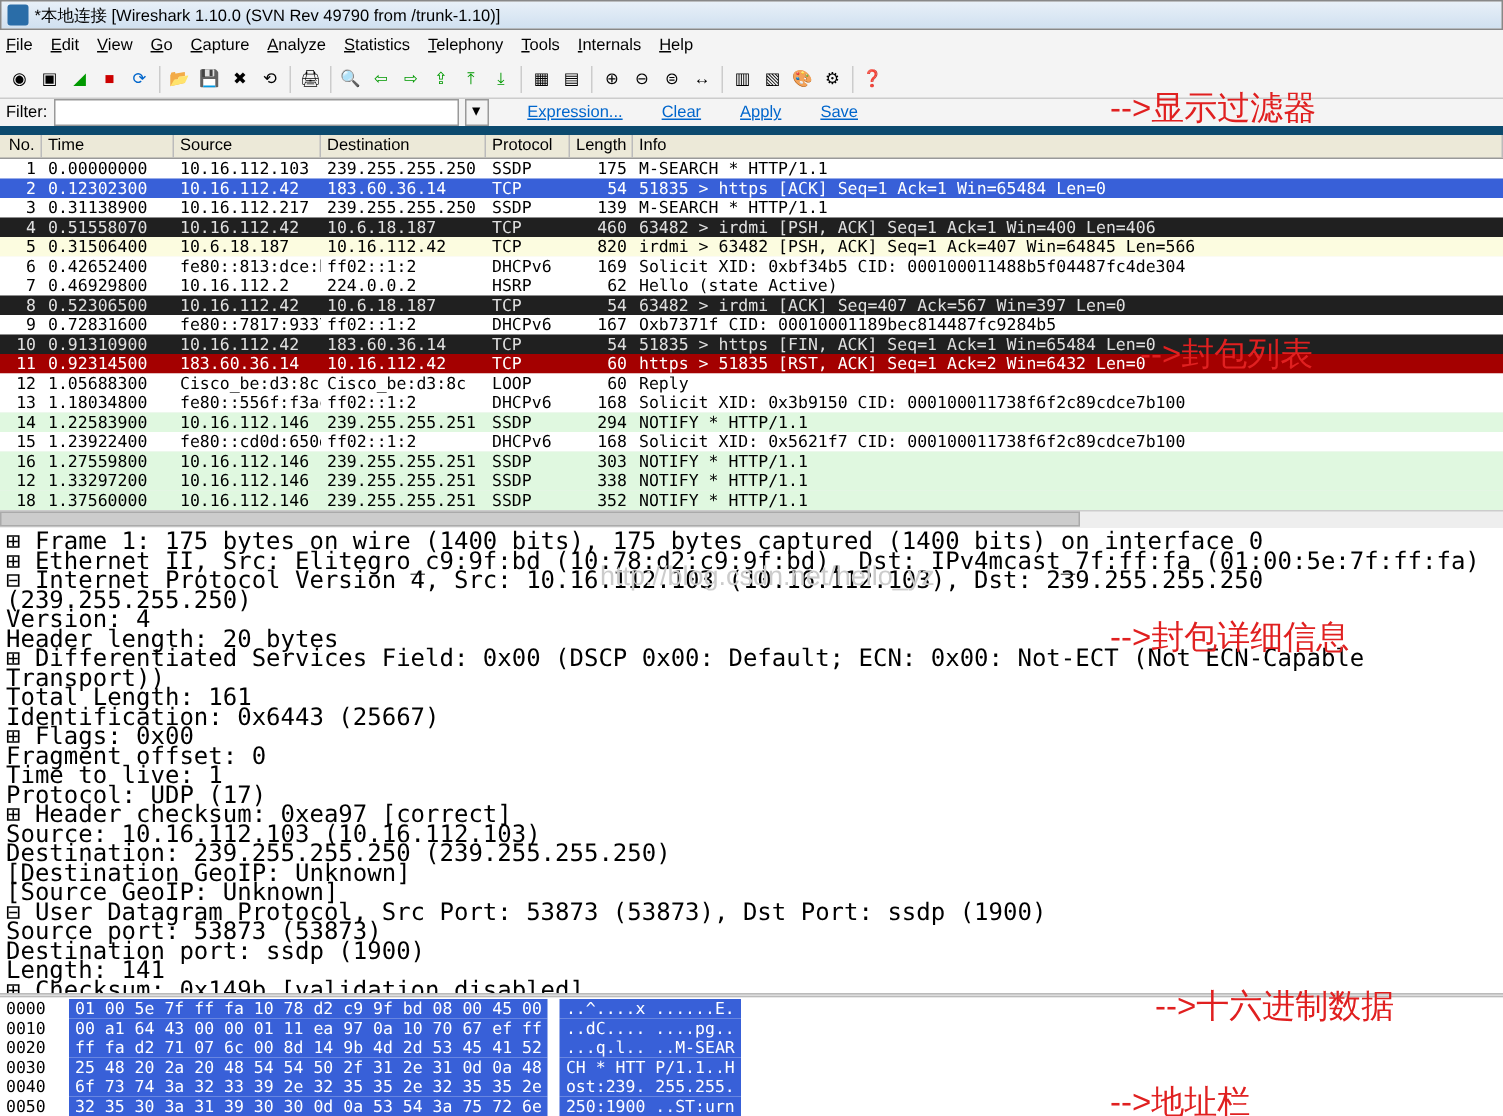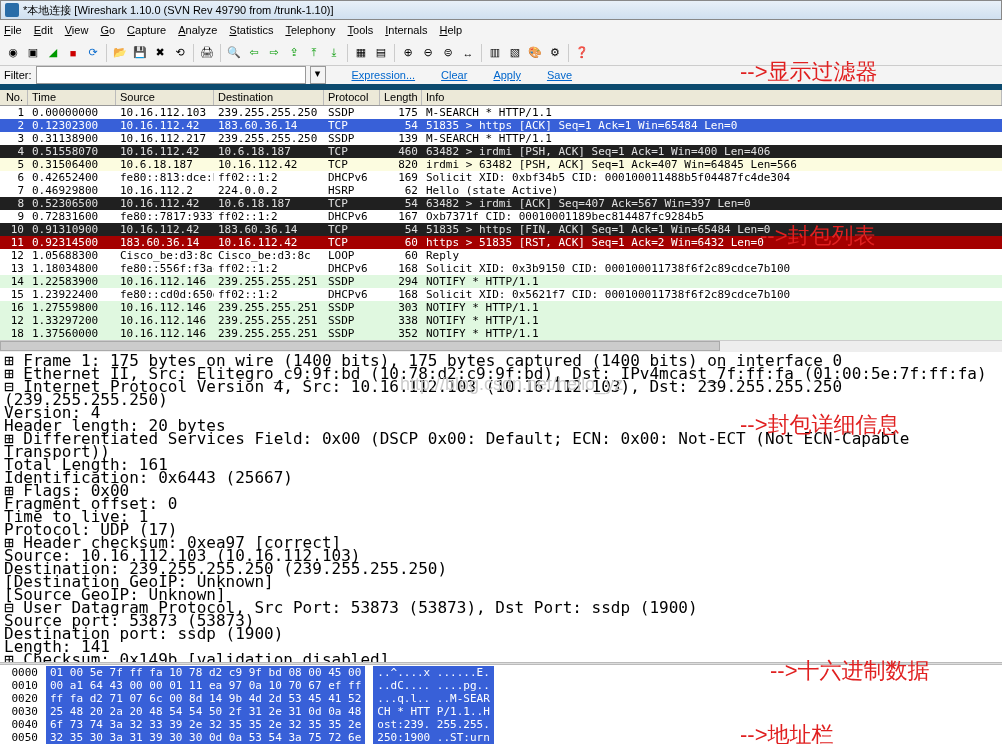--- a/index.html
+++ b/index.html
@@ -32,21 +32,21 @@
 .bg-red { background: #a40000; color: #fff; }
 .bg-dark { background: #202020; color: #e0e0e0; }
 .bg-cream { background: #fcfce0; }
 .bg-green { background: #e0f8e0; }
 .scroll-strip { height: 12px; background: #eee; border-top: 1px solid #ccc; position: relative; }
 .scroll-strip .thumb { position: absolute; left: 0; top: 0; height: 10px; width: 720px; background: #ccc; border: 1px solid #aaa; }
 .details { background: #fff; font-family: Consolas, monospace; font-size: 16px; padding: 2px 4px; line-height: 13px; overflow: hidden; height: 310px; }
 .details .sel { background: #3860d8; color: #fff; display: inline; }
 .hexpane { background: #fff; height: 128px; padding: 1px 4px; font-family: Consolas, monospace; font-size: 11px; line-height: 13px; overflow:hidden; }
 .hexrow { display: flex; gap: 8px; }
-.hexoff { width: 34px; text-align: right; }
+.hexoff { width: 34px; }
 .hexmid { background: #3860d8; color: #fff; padding: 0 4px; }
 .hexasc { background: #3860d8; color: #fff; padding: 0 4px; }
 .anno { position: absolute; color: #e02020; font-size: 22px; font-family: "Microsoft YaHei", sans-serif; font-weight: 500; pointer-events:none; }
 .panesplit { height: 3px; background: #ddd; border-top:1px solid #bbb; border-bottom:1px solid #bbb; }
 </style>
 </head>
 <body>
 
 <div class="titlebar">
   <span class="icon"></span>

